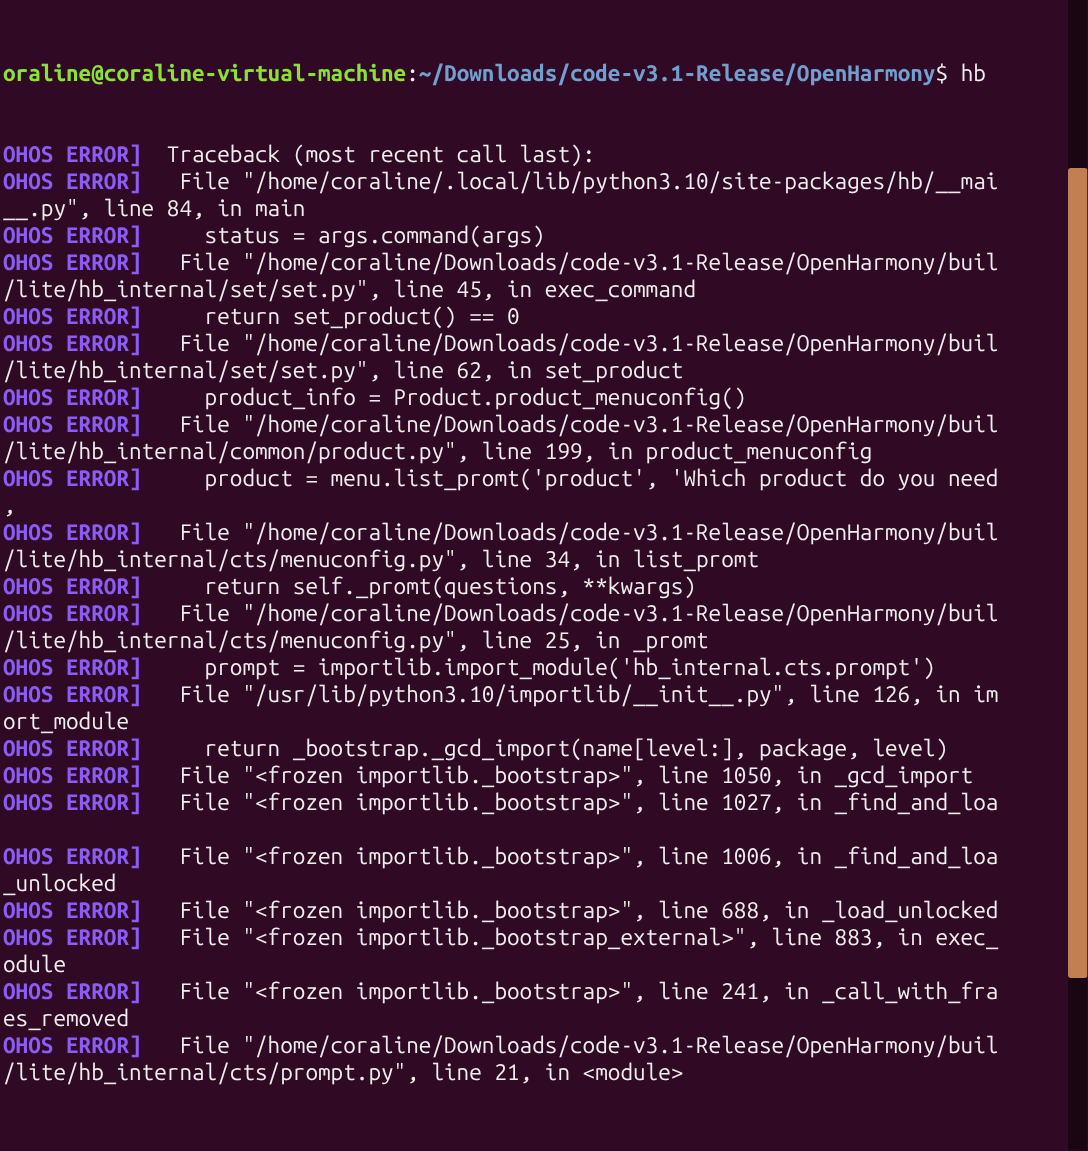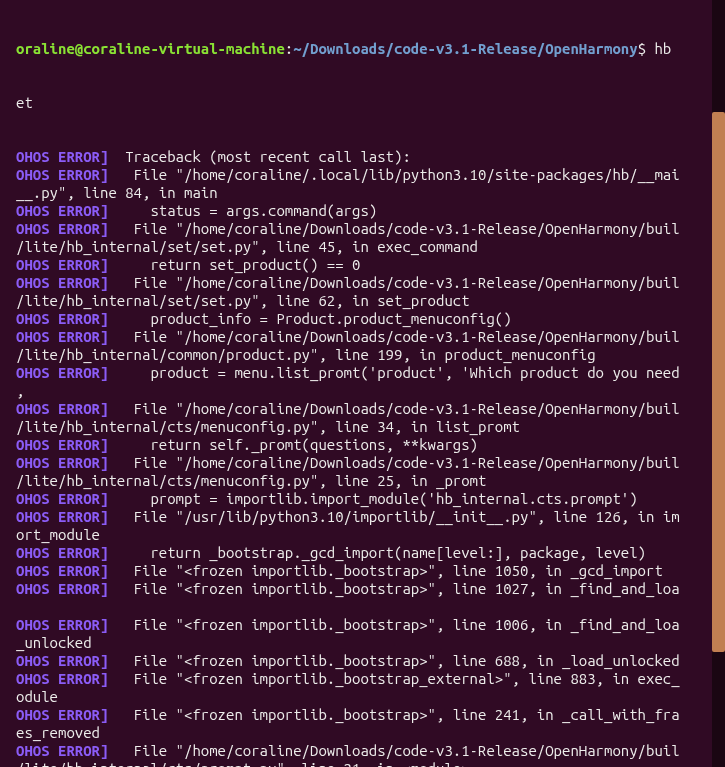--- a/index.html
+++ b/index.html
@@ -8,21 +8,21 @@
     width: 725px;
     height: 767px;
     background: #300a24;
     overflow: hidden;
   }
   .terminal {
     font-family: "Ubuntu Mono", "DejaVu Sans Mono", Menlo, Consolas, monospace;
     font-size: 15px;
     line-height: 18px;
     color: #eeeeec;
-    padding: 4px 16px;
+    padding: 4px 2px;
     white-space: pre-wrap;
     word-break: break-all;
     position: relative;
     height: 100%;
     box-sizing: border-box;
     overflow: hidden;
   }
   .prompt-user { color: #8ae234; font-weight: bold; }
   .prompt-path { color: #729fcf; font-weight: bold; }
   .err-tag { color: #8b5cf6; font-weight: bold; }
@@ -39,19 +39,18 @@
     width: 13px;
     background: #c17f52;
     border-radius: 2px;
   }
 </style>
 </head>
 <body>
 
 <div class="terminal">
   <div><span class="prompt-user">oraline@coraline-virtual-machine</span><span class="txt">:</span><span class="prompt-path">~/Downloads/code-v3.1-Release/OpenHarmony</span><span class="txt">$ </span><span class="txt">hb</span></div>
-  <div class="txt">et</div>
   <div id="lines"><div><span class="err-tag">OHOS ERROR]</span><span class="txt">  Traceback (most recent call last):</span></div><div><span class="err-tag">OHOS ERROR]</span><span class="txt">   File "/home/coraline/.local/lib/python3.10/site-packages/hb/__mai</span></div><div class="txt">__.py", line 84, in main</div><div><span class="err-tag">OHOS ERROR]</span><span class="txt">     status = args.command(args)</span></div><div><span class="err-tag">OHOS ERROR]</span><span class="txt">   File "/home/coraline/Downloads/code-v3.1-Release/OpenHarmony/buil</span></div><div class="txt">/lite/hb_internal/set/set.py", line 45, in exec_command</div><div><span class="err-tag">OHOS ERROR]</span><span class="txt">     return set_product() == 0</span></div><div><span class="err-tag">OHOS ERROR]</span><span class="txt">   File "/home/coraline/Downloads/code-v3.1-Release/OpenHarmony/buil</span></div><div class="txt">/lite/hb_internal/set/set.py", line 62, in set_product</div><div><span class="err-tag">OHOS ERROR]</span><span class="txt">     product_info = Product.product_menuconfig()</span></div><div><span class="err-tag">OHOS ERROR]</span><span class="txt">   File "/home/coraline/Downloads/code-v3.1-Release/OpenHarmony/buil</span></div><div class="txt">/lite/hb_internal/common/product.py", line 199, in product_menuconfig</div><div><span class="err-tag">OHOS ERROR]</span><span class="txt">     product = menu.list_promt('product', 'Which product do you need</span></div><div class="txt">,</div><div><span class="err-tag">OHOS ERROR]</span><span class="txt">   File "/home/coraline/Downloads/code-v3.1-Release/OpenHarmony/buil</span></div><div class="txt">/lite/hb_internal/cts/menuconfig.py", line 34, in list_promt</div><div><span class="err-tag">OHOS ERROR]</span><span class="txt">     return self._promt(questions, **kwargs)</span></div><div><span class="err-tag">OHOS ERROR]</span><span class="txt">   File "/home/coraline/Downloads/code-v3.1-Release/OpenHarmony/buil</span></div><div class="txt">/lite/hb_internal/cts/menuconfig.py", line 25, in _promt</div><div><span class="err-tag">OHOS ERROR]</span><span class="txt">     prompt = importlib.import_module('hb_internal.cts.prompt')</span></div><div><span class="err-tag">OHOS ERROR]</span><span class="txt">   File "/usr/lib/python3.10/importlib/__init__.py", line 126, in im</span></div><div class="txt">ort_module</div><div><span class="err-tag">OHOS ERROR]</span><span class="txt">     return _bootstrap._gcd_import(name[level:], package, level)</span></div><div><span class="err-tag">OHOS ERROR]</span><span class="txt">   File "&lt;frozen importlib._bootstrap&gt;", line 1050, in _gcd_import</span></div><div><span class="err-tag">OHOS ERROR]</span><span class="txt">   File "&lt;frozen importlib._bootstrap&gt;", line 1027, in _find_and_loa</span></div><div class="txt">&nbsp;</div><div><span class="err-tag">OHOS ERROR]</span><span class="txt">   File "&lt;frozen importlib._bootstrap&gt;", line 1006, in _find_and_loa</span></div><div class="txt">_unlocked</div><div><span class="err-tag">OHOS ERROR]</span><span class="txt">   File "&lt;frozen importlib._bootstrap&gt;", line 688, in _load_unlocked</span></div><div><span class="err-tag">OHOS ERROR]</span><span class="txt">   File "&lt;frozen importlib._bootstrap_external&gt;", line 883, in exec_</span></div><div class="txt">odule</div><div><span class="err-tag">OHOS ERROR]</span><span class="txt">   File "&lt;frozen importlib._bootstrap&gt;", line 241, in _call_with_fra</span></div><div class="txt">es_removed</div><div><span class="err-tag">OHOS ERROR]</span><span class="txt">   File "/home/coraline/Downloads/code-v3.1-Release/OpenHarmony/buil</span></div><div class="txt">/lite/hb_internal/cts/prompt.py", line 21, in &lt;module&gt;</div></div>
 
   <div class="sb-track">
     <div class="sb-thumb" id="sb-thumb" style="top: 112px; height: 540px;"></div>
   </div>
 </div>
 
 </body></html>

